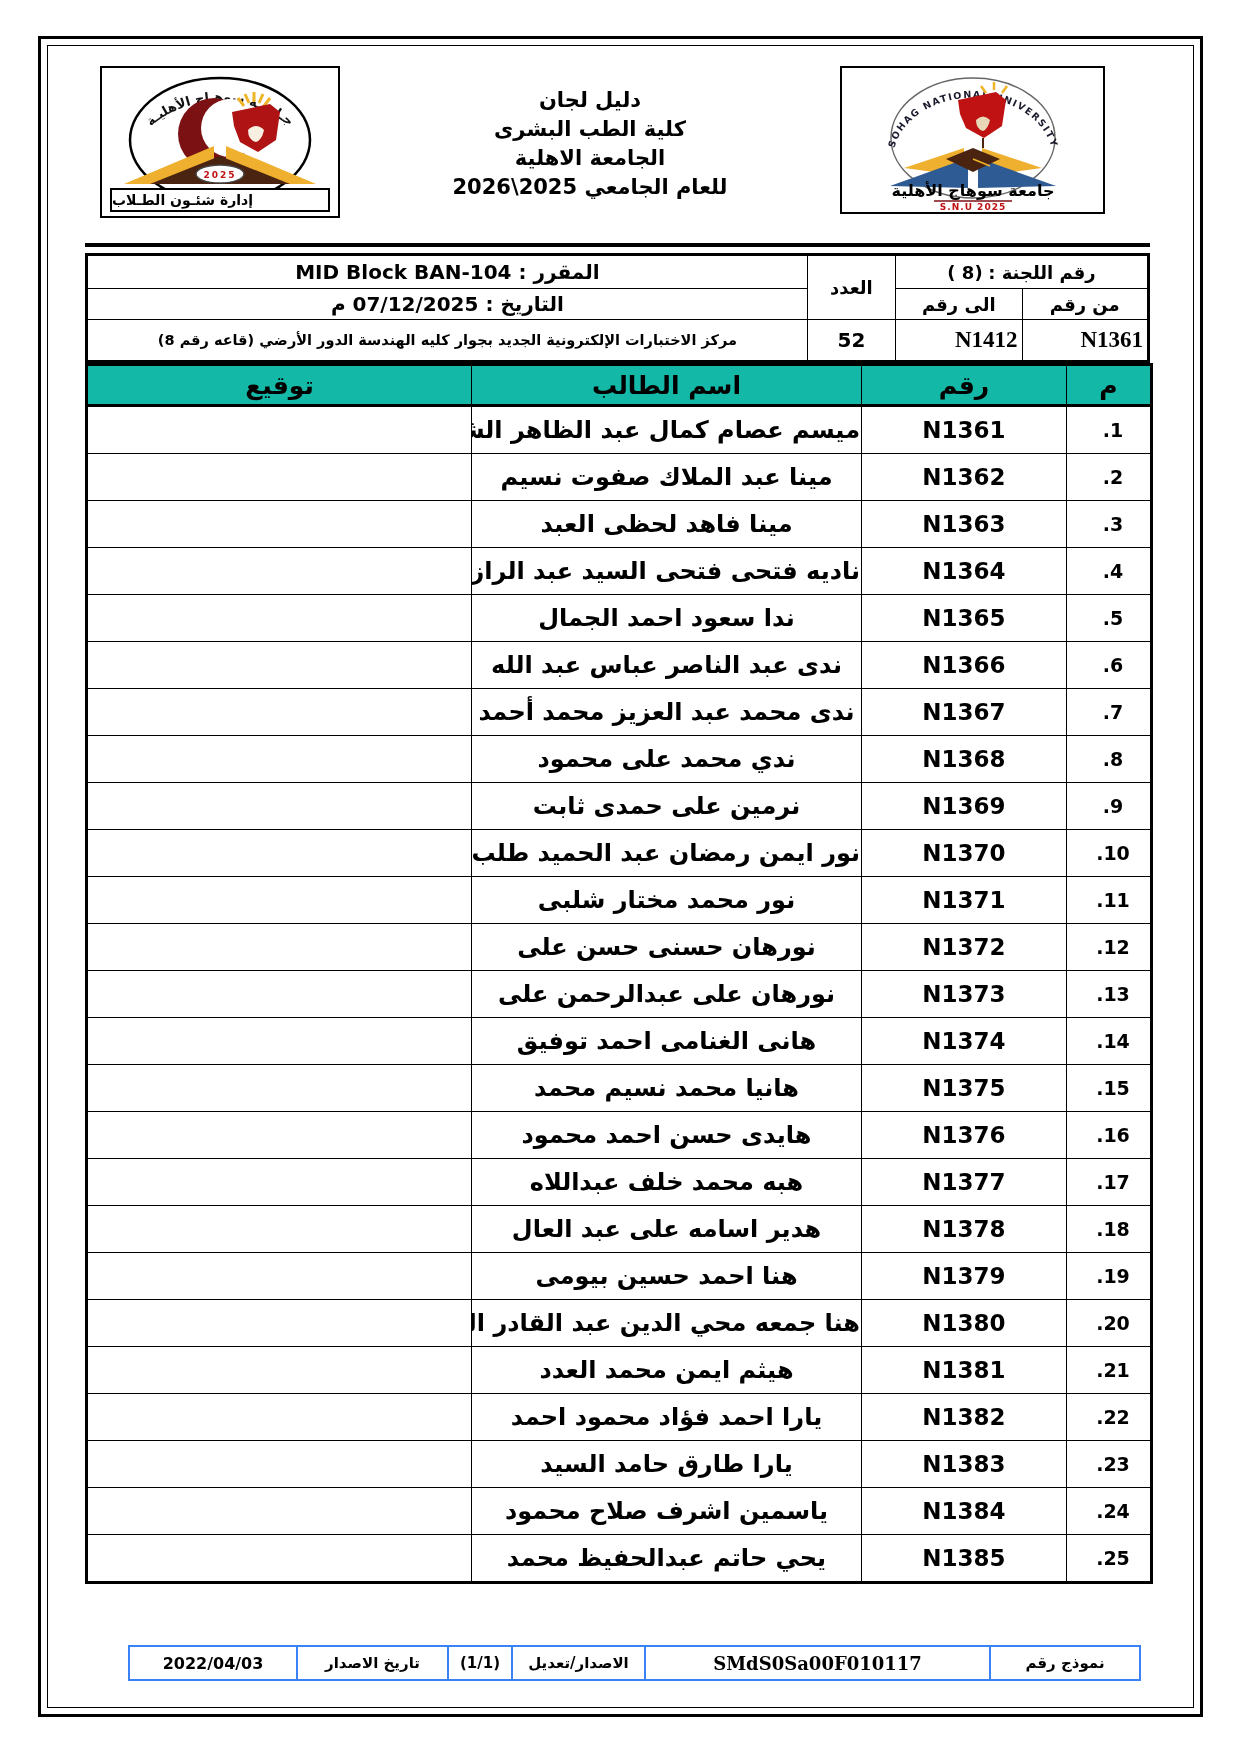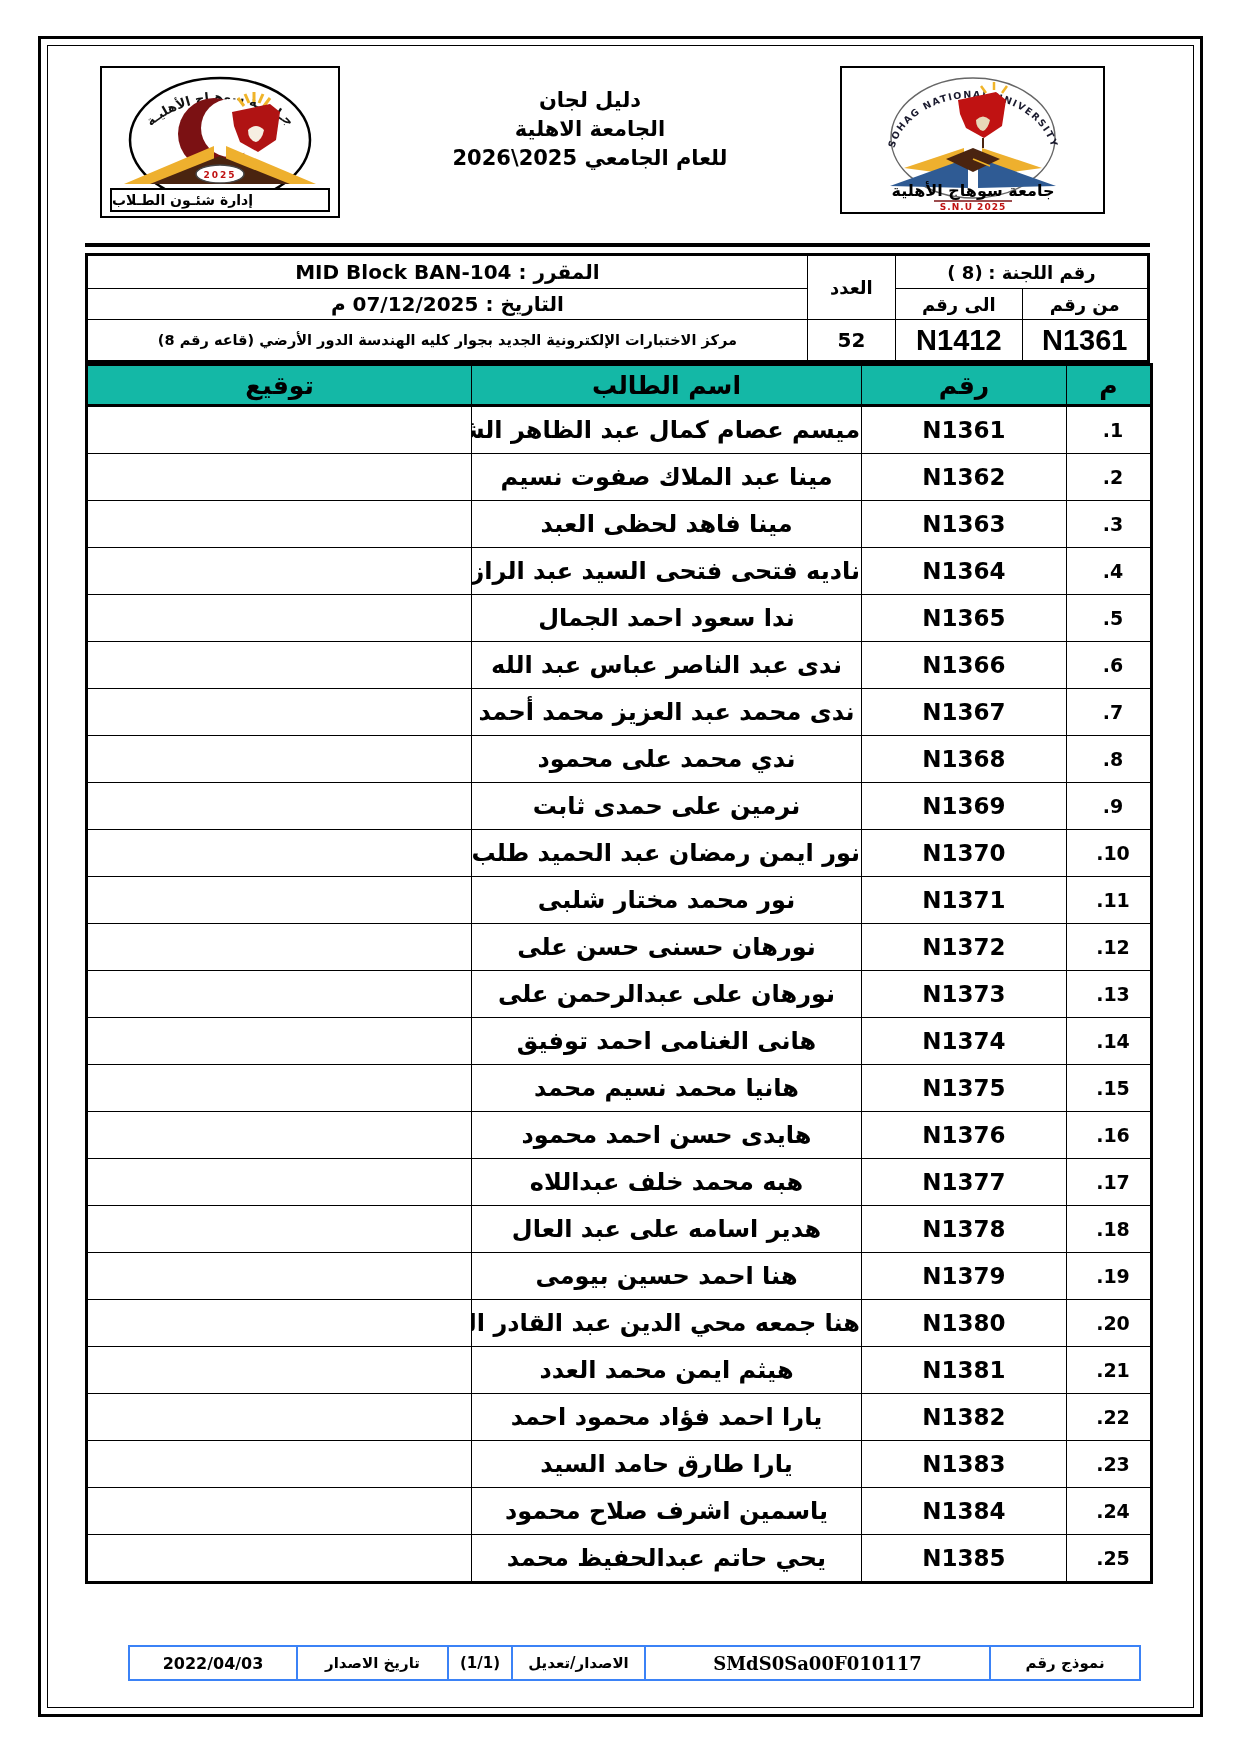--- a/index.html
+++ b/index.html
@@ -21,21 +21,21 @@
 
   
   #sep-rule{position:absolute;top:243px;left:85px;width:1065px;height:4px;background:#000;}
 
   
   #info{position:absolute;top:253px;left:85px;width:1065px;border-collapse:collapse;table-layout:fixed;direction:rtl;}
   #info td{border:1.5px solid #000;text-align:center;vertical-align:middle;padding:0 4px;}
   #info{border:3.5px solid #000;}
   #info .big{font-size:20px;}
   #info .loc{font-size:14.5px;}
-  #info .num{font-size:29px;font-family:Liberation Sans, sans-serif;}
+  #info .num{font-size:23px;font-family:Liberation Serif, serif;text-align:right;}
   #info .lbl{font-size:18px;}
   .r1{height:34px;} .r2{height:31px;} .r3{height:42px;}
 
   
   #main{position:absolute;top:363px;left:85px;width:1065px;border-collapse:collapse;table-layout:fixed;direction:rtl;border:3.5px solid #000;}
   #main th{background:#14b8a6;border:1.5px solid #000;border-bottom:3.5px solid #000;height:36px;font-size:25px;font-weight:bold;}
   #main td{border:1.5px solid #000;height:44px;text-align:center;vertical-align:middle;overflow:hidden;}
   #main td.c-no{font-size:19px;direction:rtl;padding-left:10px;}
   #main td.c-id{font-size:23px;direction:ltr;}
   #main td.c-name{font-size:24px;direction:rtl;white-space:nowrap;margin-left:43px;}
@@ -88,20 +88,21 @@
         <path d="M48,116 L118,88 L188,116 Z" fill="#4a2410"></path>
       </g>
       <ellipse cx="118" cy="106" rx="24" ry="9" fill="#fff" stroke="#444" stroke-width="1.5"></ellipse>
       <text x="118" y="110" text-anchor="middle" font-size="9" fill="#c01212" letter-spacing="2">2025</text>
     </svg>
     <div class="admin-label">إدارة شئـون الطـلاب</div>
   </div>
 
   <div id="center-text">
     <div>دليل لجان</div>
+    <div>كلية الطب البشرى</div>
     <div>الجامعة الاهلية</div>
     <div>للعام الجامعي 2025\2026</div>
   </div>
 
   <div class="logo-box-right">
     <svg width="261" height="144" viewBox="0 0 261 144">
       <defs>
         <path id="arcR1" d="M 52,82 A 80,62 0 0 1 210,82"></path>
       </defs>
       <ellipse cx="131" cy="70" rx="82" ry="60" fill="none" stroke="#666" stroke-width="1.5"></ellipse>

